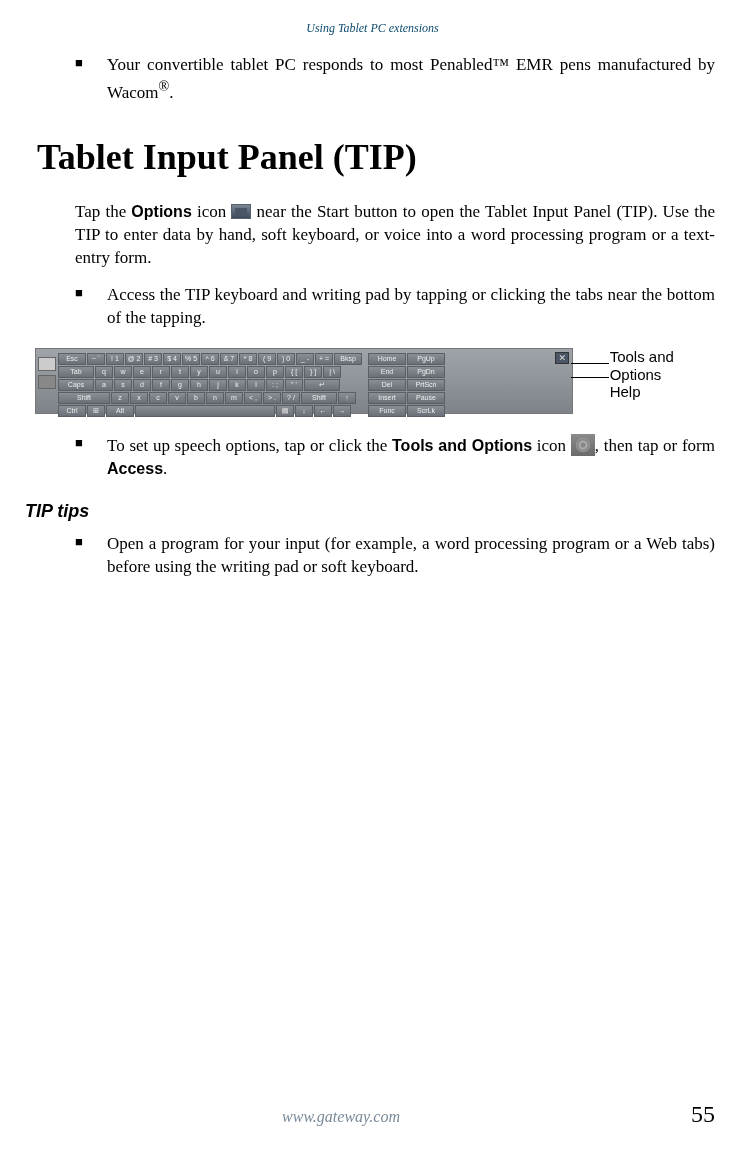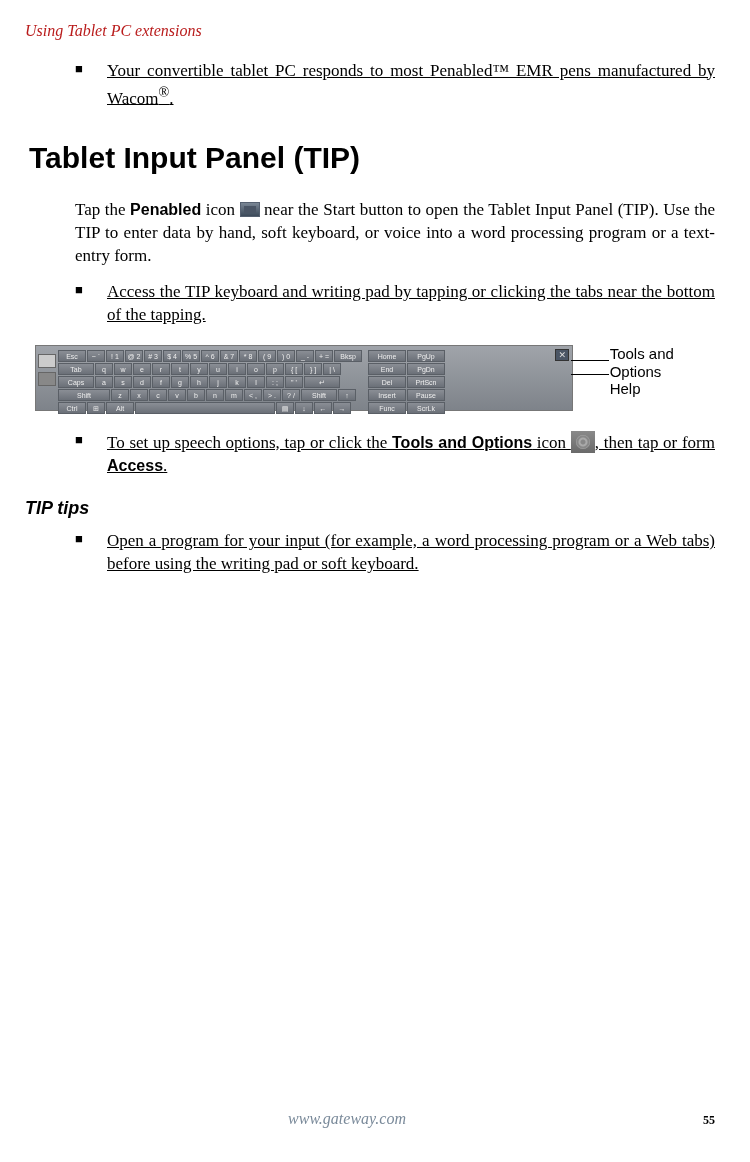--- a/index.html
+++ b/index.html
@@ -8,42 +8,42 @@
       height: 1162px;
       font-family: Georgia, 'Times New Roman', serif;
       font-size: 17px;
       line-height: 1.35;
       color: #000;
       background: #fff;
       position: relative;
       padding: 20px 25px 40px 25px;
     }
     .header-right {
-      text-align: left;
+      text-align: center;
       font-style: italic;
-      color: #b91c1c;
-      font-size: 16px;
+      color: #0c4a6e;
+      font-size: 12px;
       margin-bottom: 18px;
       padding-right: 5px;
     }
     .bullet-item {
       display: flex;
       margin: 8px 0 18px 50px;
       padding-right: 10px;
     }
     .bullet-marker {
       flex: 0 0 32px;
       font-size: 13px;
     }
-    .bullet-text { flex: 1; text-align: justify; text-decoration: underline; }
+    .bullet-text { flex: 1; text-align: justify; }
     h2.section-heading {
-      font-family: Liberation Sans, sans-serif;
-      font-size: 30px;
+      font-family: Liberation Serif, serif;
+      font-size: 36px;
       font-weight: bold;
-      margin: 28px 0 20px 4px;
+      margin: 28px 0 20px 12px;
     }
     .body-para {
       margin: 0 10px 14px 50px;
       text-align: justify;
     }
     .bold-sans { font-family: Arial, sans-serif; font-weight: bold; font-size: 16px; }
     .kb-icon-inline {
       display: inline-block;
       width: 20px; height: 15px;
       background: linear-gradient(to bottom,#7a8694 0%,#3c4a5a 100%);
@@ -103,38 +103,38 @@
       font-size:18px;font-weight:bold;
       margin:14px 0 10px 0;
       font-style:italic;
     }
     .footer{
       position:absolute;bottom:32px;left:0;right:0;
       display:flex;justify-content:space-between;align-items:baseline;
       padding:0 35px 0 0;
     }
     .footer-url{flex:1;text-align:center;font-style:italic;color:#7a8a9a;font-size:16px;}
-    .footer-page{font-weight:bold;font-size:12px;margin-left:9px;}
+    .footer-page{font-weight:normal;font-size:24px;margin-left:9px;}
   </style>
 </head>
 <body>
 
 <div class="header-right">Using Tablet PC extensions</div>
 
 <div class="bullet-item">
   <div class="bullet-marker">■</div>
   <div class="bullet-text">
     <span>Your convertible tablet PC responds to most Penabled™ EMR pens manufactured by Wacom</span><sup>®</sup><span>.</span>
   </div>
 </div>
 
 <h2 class="section-heading">Tablet Input Panel (TIP)</h2>
 
 <p class="body-para">
-  <span>Tap the </span><span class="bold-sans">Penabled</span><span> icon </span><span class="kb-icon-inline"></span><span> near the Start button to open the Tablet Input Panel (TIP). Use the TIP to enter data by hand, soft keyboard, or voice into a word processing program or a text-entry form.</span>
+  <span>Tap the </span><span class="bold-sans">Options</span><span> icon </span><span class="kb-icon-inline"></span><span> near the Start button to open the Tablet Input Panel (TIP). Use the TIP to enter data by hand, soft keyboard, or voice into a word processing program or a text-entry form.</span>
 </p>
 
 <div class="bullet-item">
   <div class="bullet-marker">■</div>
   <div class="bullet-text">Access the TIP keyboard and writing pad by tapping or clicking the tabs near the bottom of the tapping.</div>
 </div>
 
 <div class="figure-wrap">
   <div class="tip-keyboard">
     <div class="tip-side-tabs">

